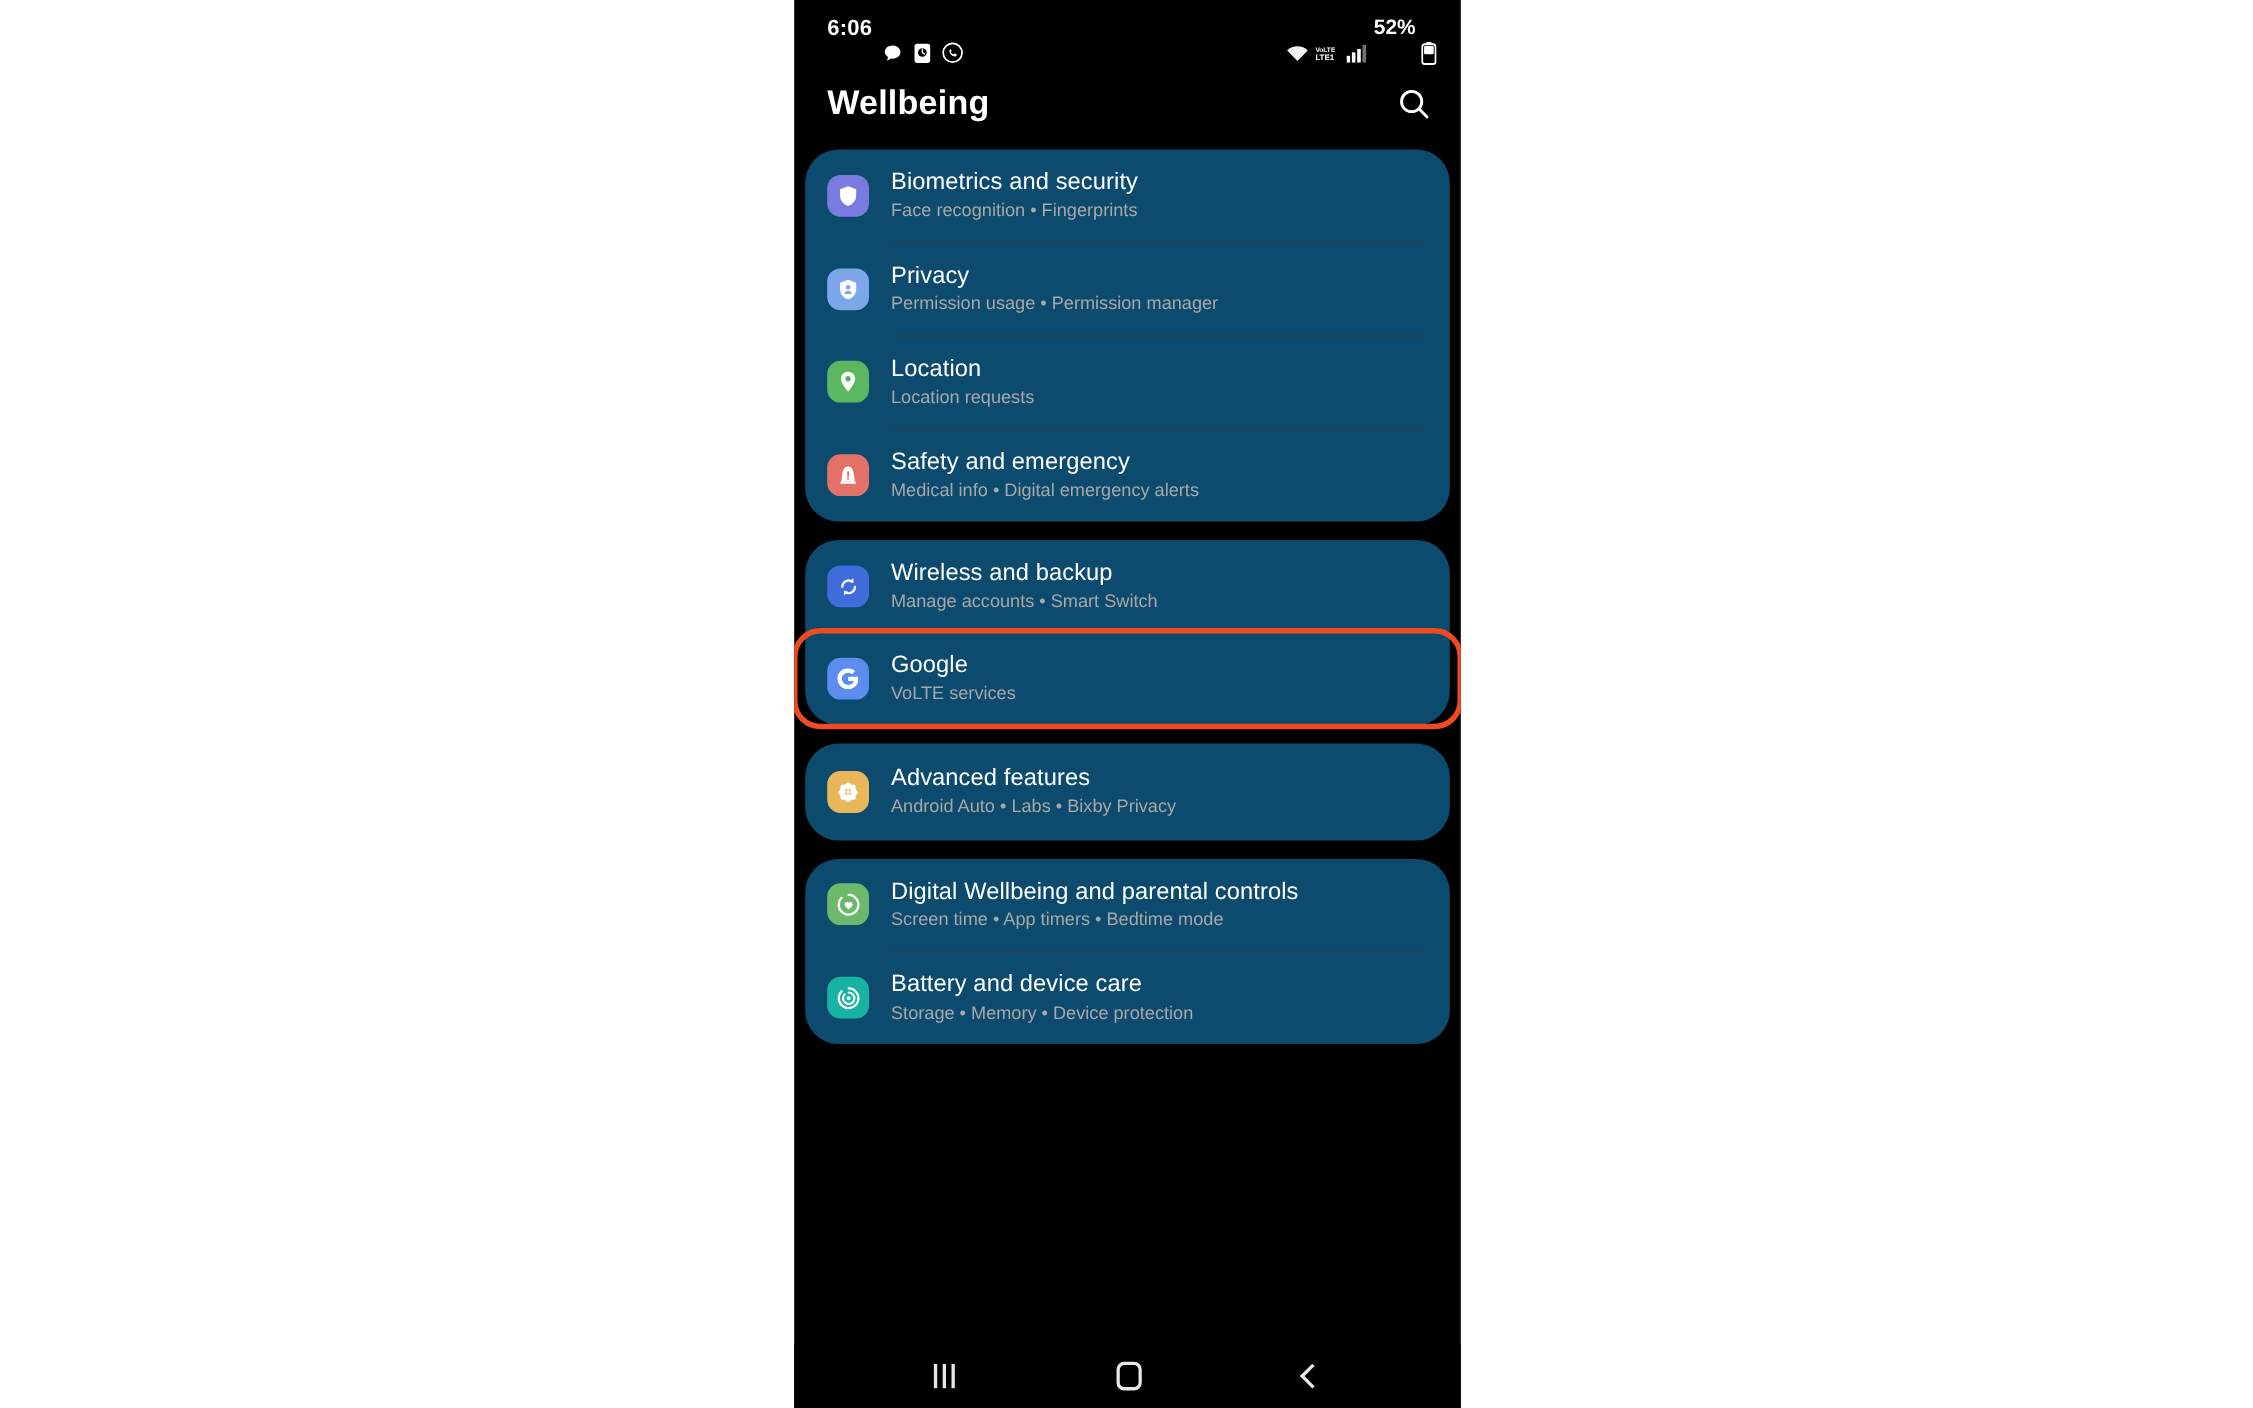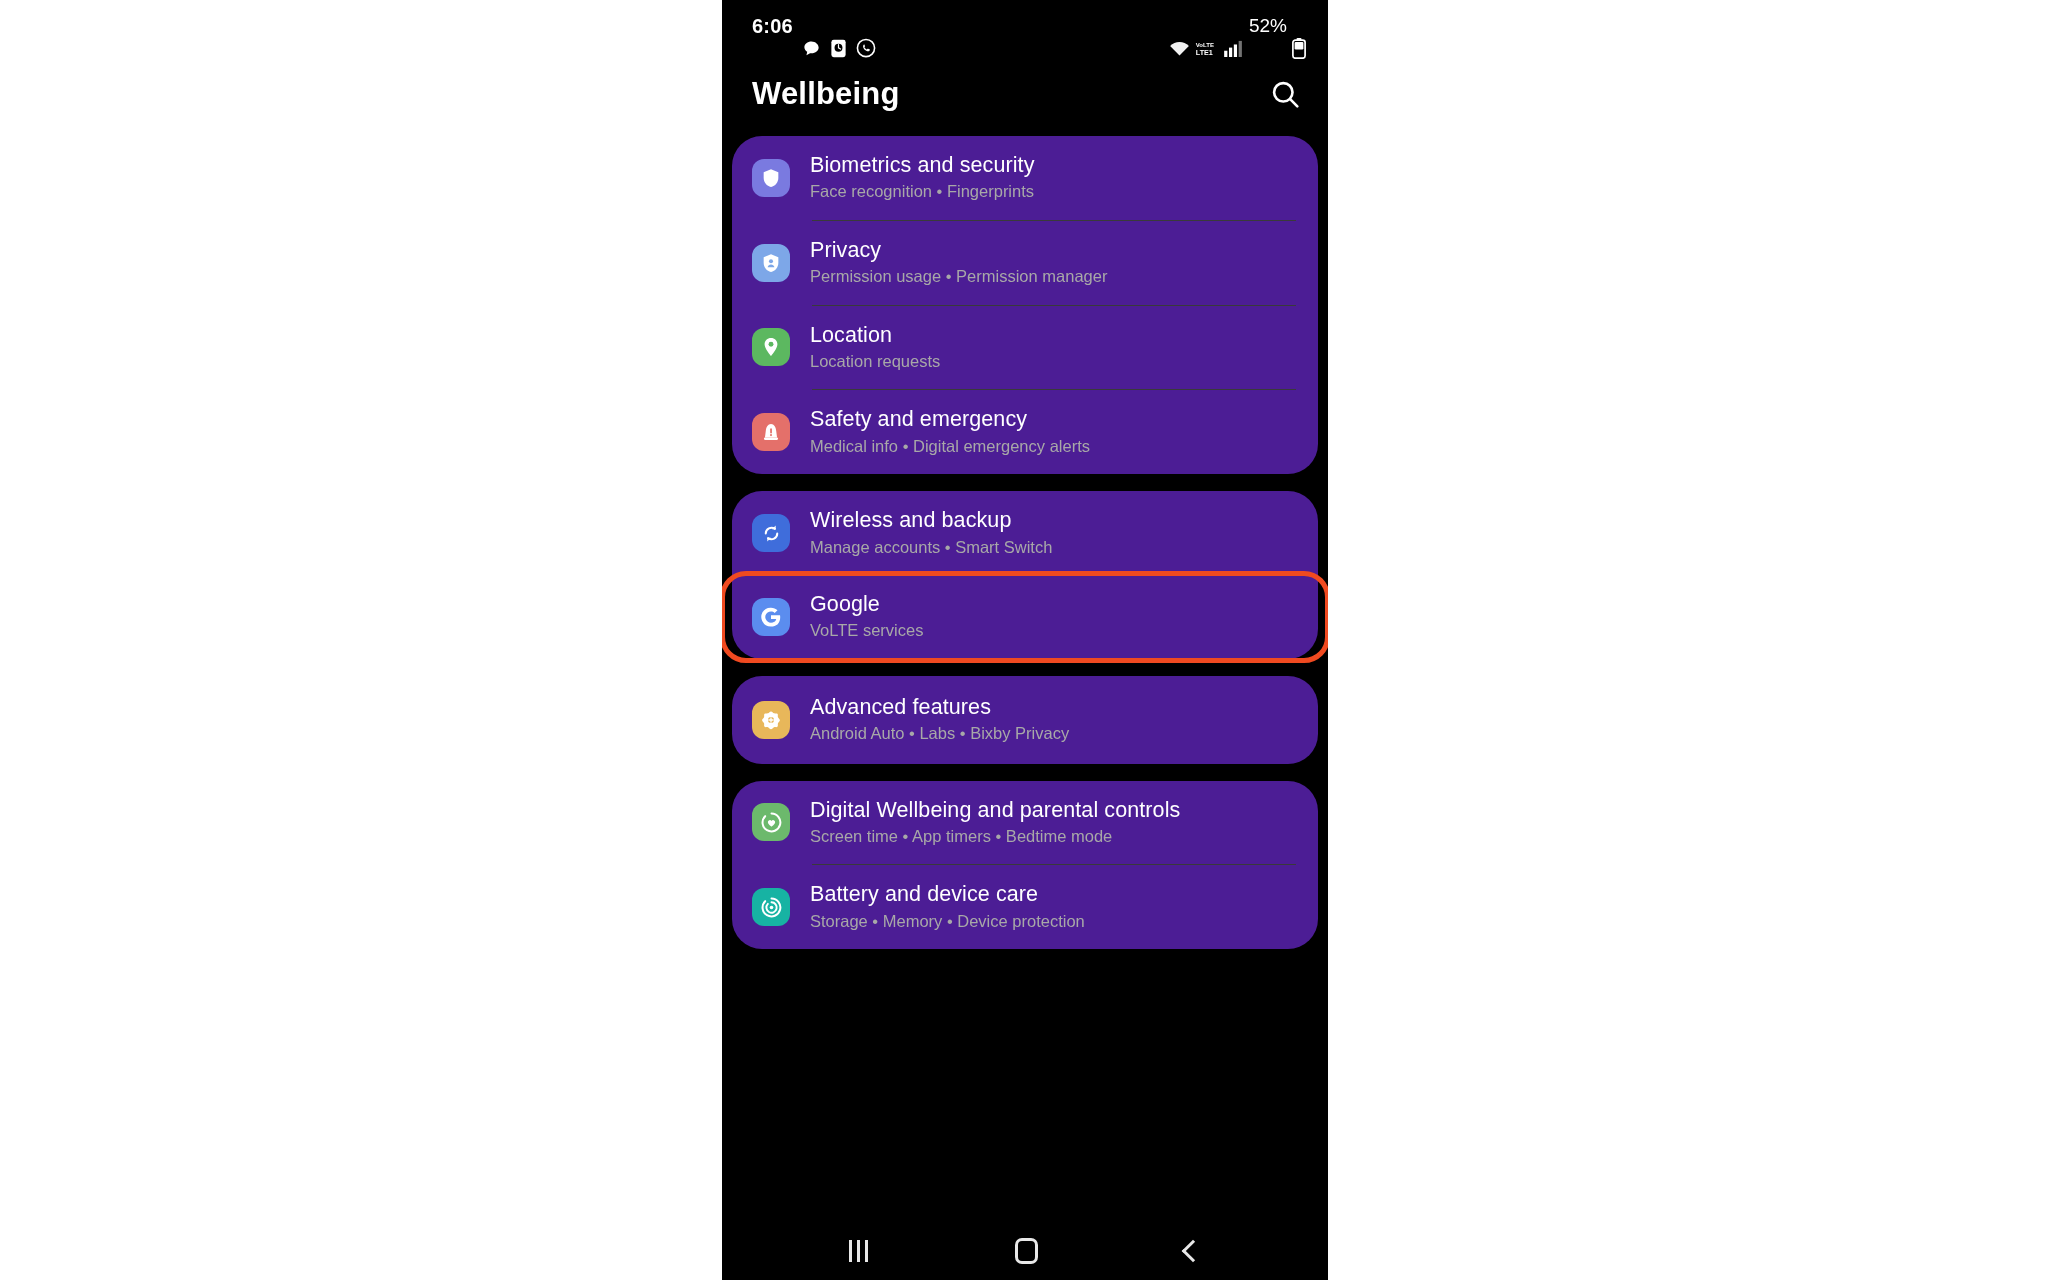--- a/index.html
+++ b/index.html
@@ -28,21 +28,21 @@
   .statusbar{
     position:relative;
     height:52px;
     display:flex; align-items:center;
     padding:0 22px 0 30px;
     color:#ffffff;
   }
   .sb-left{ display:flex; align-items:center; gap:9px; }
   .sb-clock{ font-size:20px; font-weight:bold; letter-spacing:.2px; }
   .sb-right{ margin-left:auto; display:flex; align-items:center; gap:5px; }
-  .sb-batt-text{ font-size:19px; font-weight:normal; }
+  .sb-batt-text{ font-size:19px; font-weight:bold; }
 
   .ic{ display:inline-block; line-height:0;margin-top:44px; }
 
   
   .header{
     height:84px;
     display:flex; align-items:center;
     padding:0 26px 0 30px;
   }
   .title{
@@ -51,21 +51,21 @@
     font-weight:bold;
     letter-spacing:.2px;
   }
   .search-btn{ margin-left:auto; line-height:0; }
 
   
   .scroll{
     padding:0 10px;
   }
   .card{
-    background:#4c1d95;
+    background:#0c4a6e;
     border-radius:30px;
     margin-bottom:17px;
     padding:0 0;
     position:relative;
   }
   .row{
     display:flex;
     align-items:center;
     gap:20px;
     padding:17px 22px 17px 20px;

